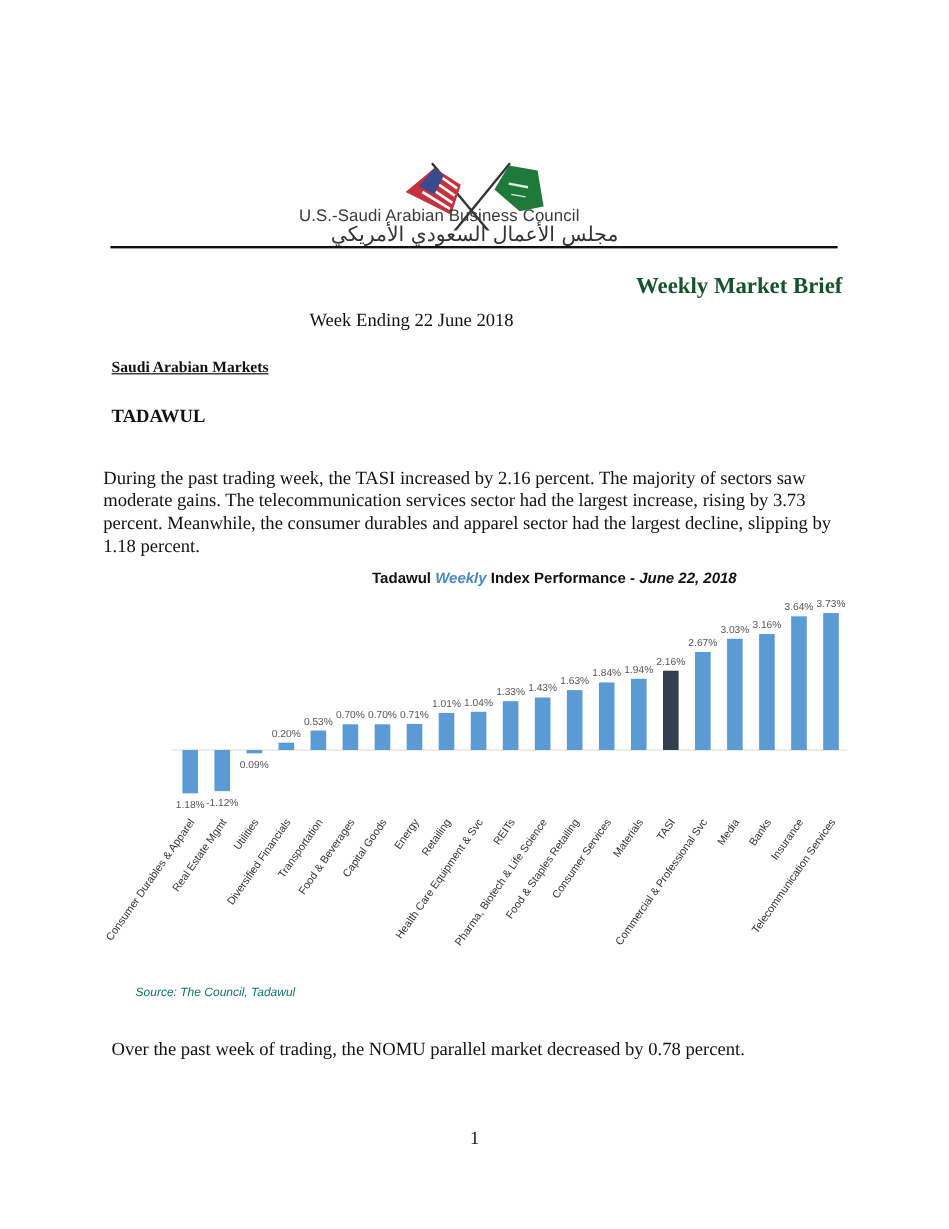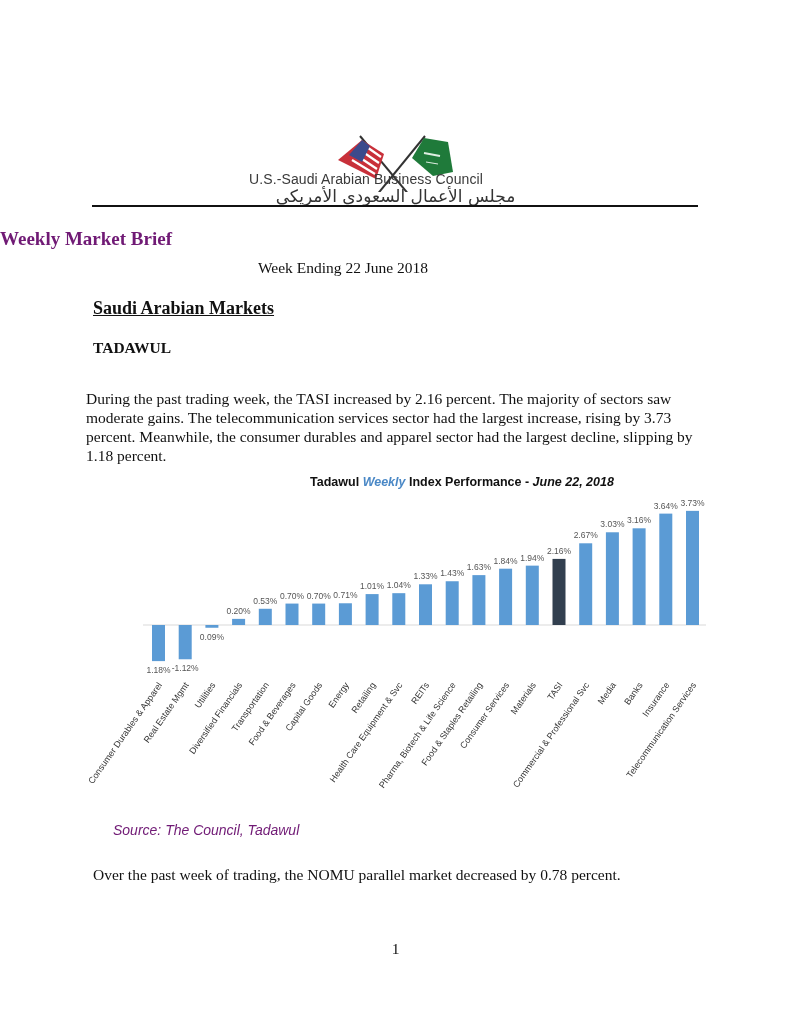--- a/index.html
+++ b/index.html
@@ -5,28 +5,28 @@
   html, body { margin: 0; padding: 0; background: #ffffff; }
   body { width: 791px; height: 1024px; position: relative; overflow: hidden;
          font-family: "Liberation Serif", "DejaVu Serif", serif; color: #111; }
   .abs { position: absolute; }
   #logo { left: 0; top: 62px; width: 791px; height: 130px; }
   .logo-ar { position: absolute; left: 0; width: 791px; top: 146px; text-align: center;
              font-family: "DejaVu Sans", sans-serif; font-size: 17px; color: #333; direction: rtl; margin-top: 40px; }
   .logo-en { position: absolute; left: 0; width: 732px; top: 171px; text-align: center;
              font-family: "Liberation Sans", sans-serif; font-size: 14px; color: #3a3a3a; letter-spacing: 0.1px; }
   .rule { left: 92px; top: 205px; width: 606px; height: 2px; background: #111; }
-  .title { left: 0; width: 702px; top: 228px; text-align: left; font-size: 19px; font-weight: bold; color: #701a75; }
+  .title { left: 0; width: 702px; top: 228px; text-align: right; font-size: 19px; font-weight: bold; color: #14532d; }
   .subtitle { left: 0; width: 686px; top: 259px; text-align: center; font-size: 15.5px; }
-  .section { left: 93px; top: 298px; font-size: 18px; font-weight: bold; text-decoration: underline; }
+  .section { left: 93px; top: 298px; font-size: 13px; font-weight: bold; text-decoration: underline; }
   .subsection { left: 93px; top: 339px; font-size: 15.5px; font-weight: bold; }
   .para { left: 86px; top: 389px; width: 610px; font-size: 15.5px; line-height: 19px; }
   .para2 { left: 93px; top: 866px; width: 610px; font-size: 15.5px; }
   .pagenum { left: 0; width: 791px; top: 940px; text-align: center; font-size: 15.5px; }
-  .source { left: 113px; top: 822px; font-family: "Liberation Sans", sans-serif; font-style: italic; font-size: 14px; color: #701a75; }
+  .source { left: 113px; top: 822px; font-family: "Liberation Sans", sans-serif; font-style: italic; font-size: 10px; color: #0f766e; }
   #chart { left: 0; top: 470px; width: 791px; height: 345px; }
   .ct-title { font-family: "Liberation Sans", sans-serif; font-weight: bold; font-size: 12.5px; fill: #111; }
   .ct-accent { fill: #4a88c6; font-style: italic; }
   .ct-date { font-style: italic; }
   .dlabel { font-family: "Liberation Sans", sans-serif; font-size: 8.5px; fill: #555; }
   .xlabel { font-family: "Liberation Sans", sans-serif; font-size: 9px; fill: #333; }
 </style>
 </head>
 <body>
 

